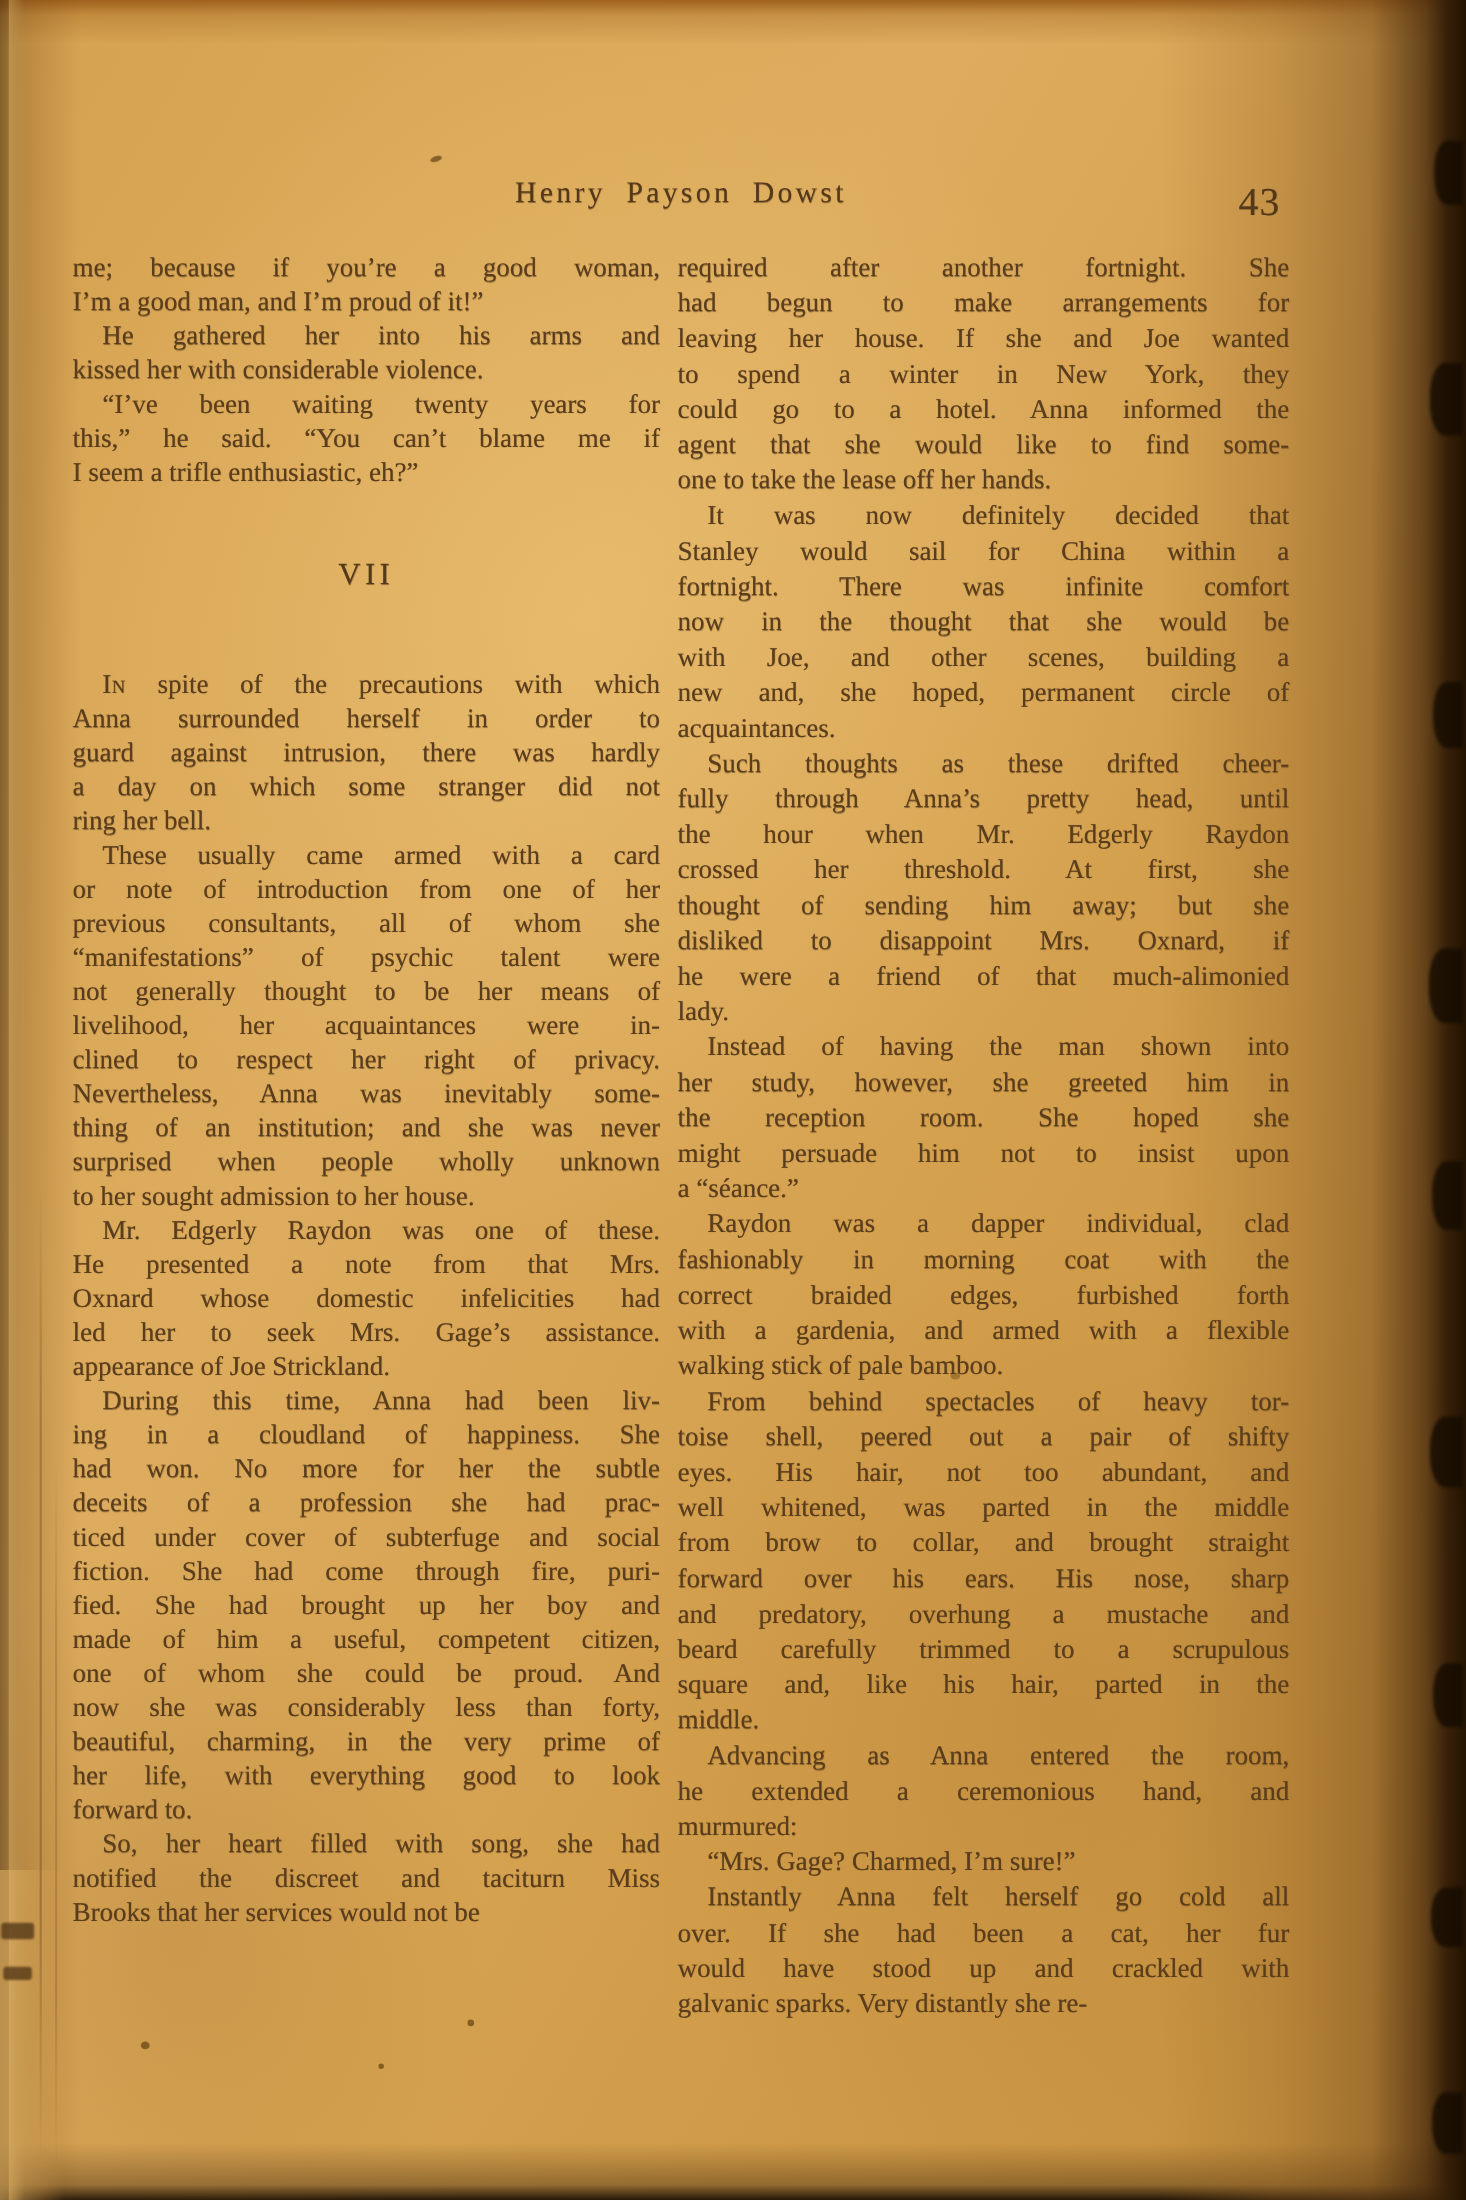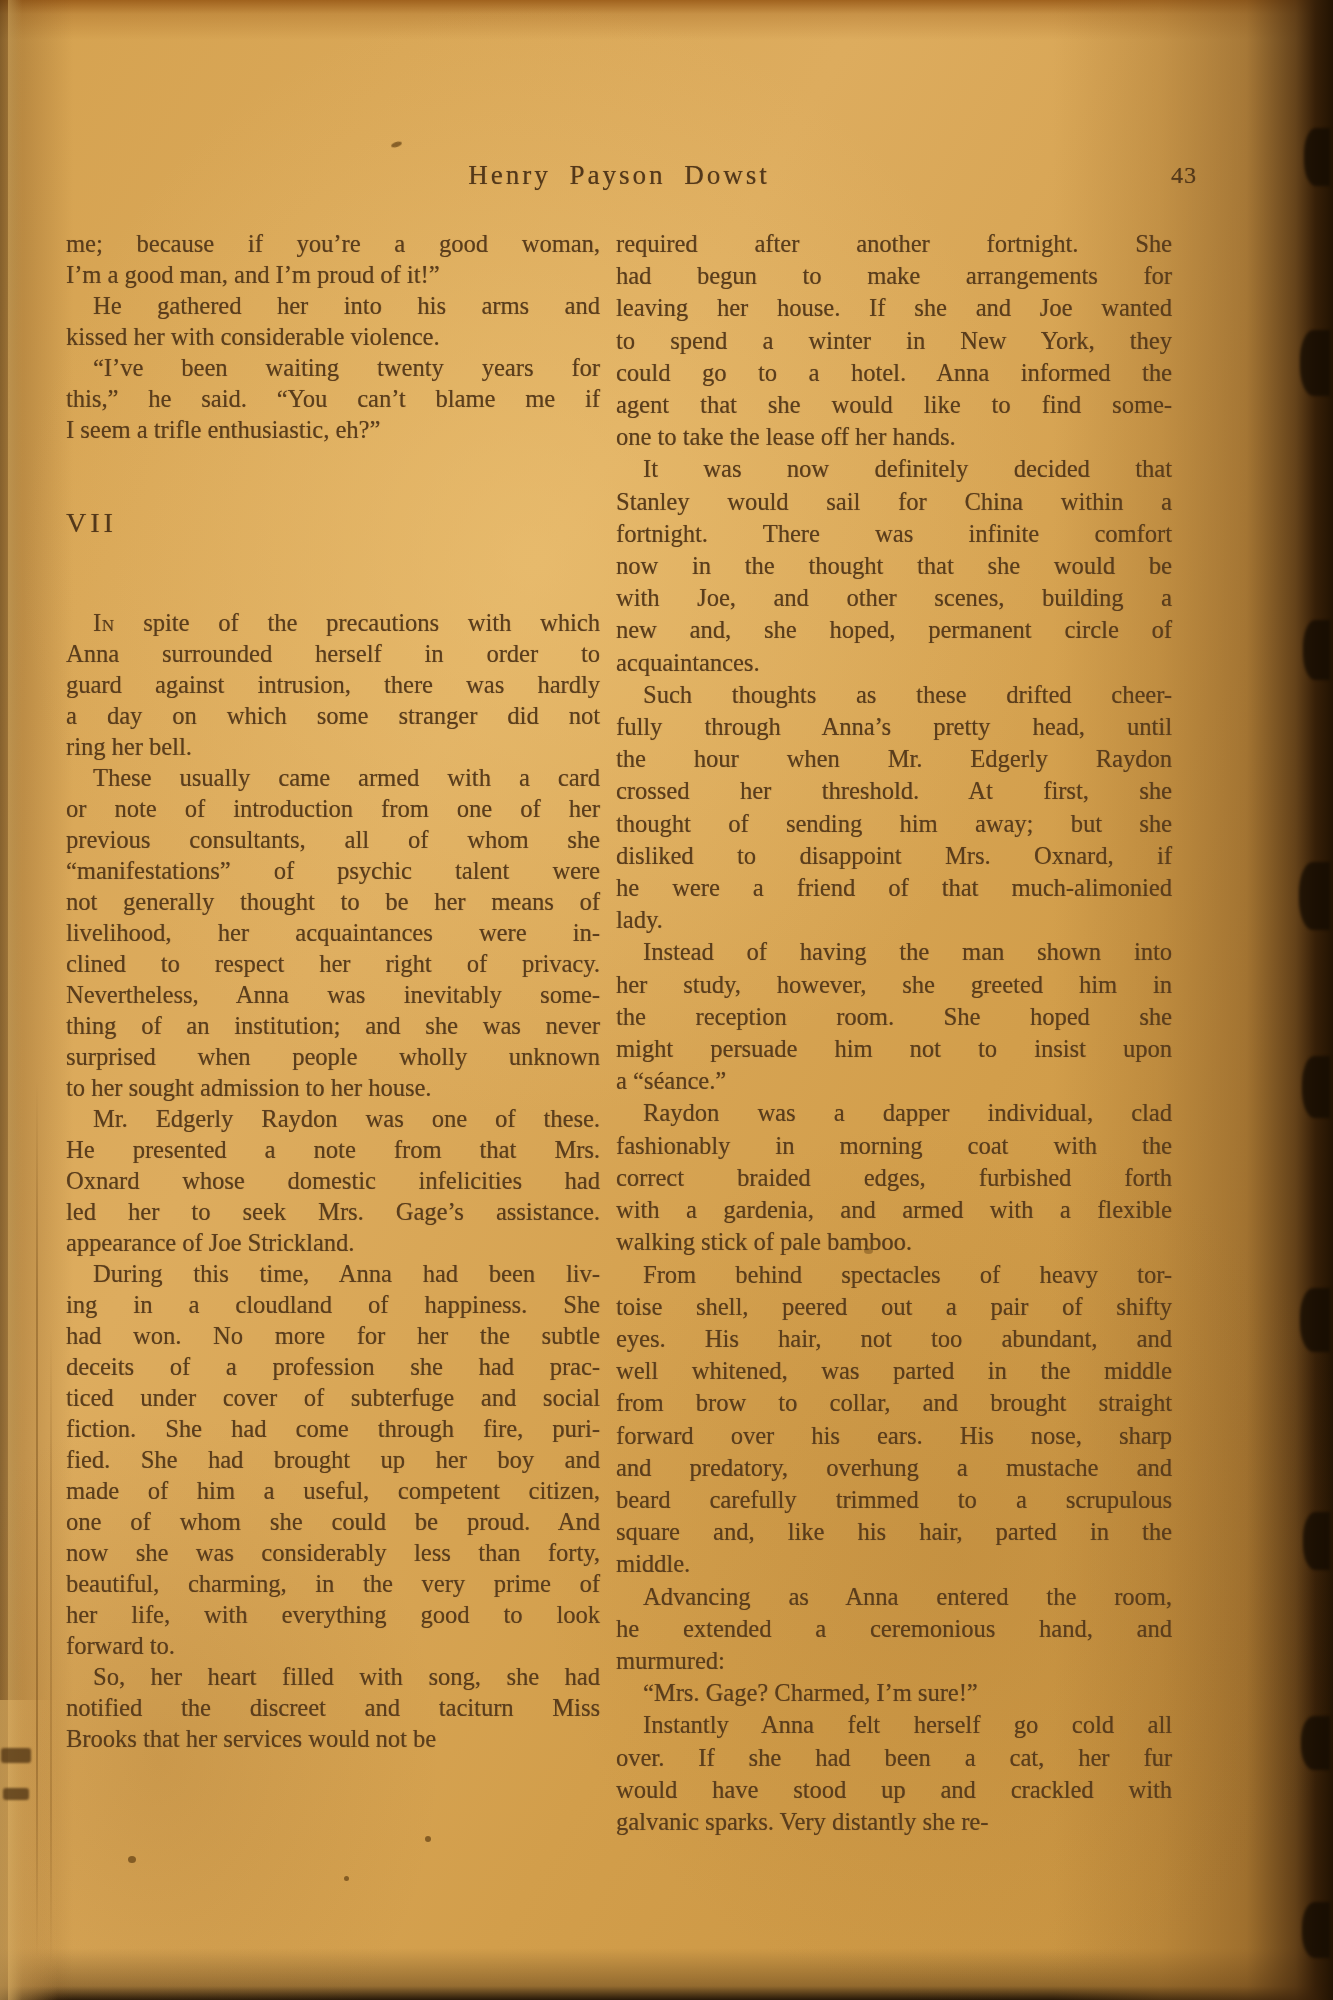--- a/index.html
+++ b/index.html
@@ -17,35 +17,35 @@
       linear-gradient(0deg, rgba(24,13,3,0.92) 0%, rgba(58,35,11,0.40) 0.7%, rgba(0,0,0,0) 2.6%),
       linear-gradient(120deg, #d5a250 0%, #ddac5e 35%, #d29e4b 65%, #c6913e 100%);
   }
   .txt{ text-shadow:0.3px 0.4px 0.7px rgba(74,48,16,0.55); }
   .running-header{
     position:absolute;left:66px;top:160px;width:1106px;
     text-align:center;font-size:27px;letter-spacing:3px;word-spacing:9px;
     color:#53381a;
   }
   .pagenum{
-    position:absolute;left:1126px;top:162px;font-size:24px;color:#53381a;letter-spacing:1px;margin-left:45px;
+    position:absolute;left:1126px;top:162px;font-size:36px;color:#53381a;letter-spacing:1px;
   }
   .col{position:absolute;top:228px;font-size:24.5px;}
   .col-left{left:66px;width:534px;}
   .col-right{left:616px;width:556px;}
   .line{
     text-align:justify;text-align-last:justify;white-space:normal;
     line-height:31px;
   }
   .col-right .line{line-height:32.2px;}
   .line.last{text-align-last:left;}
   .line.indent{padding-left:27px;}
   .sc{font-variant:small-caps;letter-spacing:0.5px;}
   .section-heading{
-    font-size:28px;letter-spacing:4px;color:#53381a;
+    text-align:center;font-size:28px;letter-spacing:4px;color:#53381a;
     margin-top:58px;margin-bottom:64px;line-height:40px;height:40px;
   }
   .decor{position:absolute;pointer-events:none;}
   .fleck{background:#6b4717;opacity:.75;border-radius:50%;filter:blur(0.6px);}
   .blob{background:#150c02;border-radius:45% 0 0 45%;filter:blur(1.5px);opacity:.8;}
   .scribble{background:#4d3212;filter:blur(1.2px);opacity:.75;border-radius:3px;}
   .crease{background:linear-gradient(180deg, rgba(110,70,22,0) 0%, rgba(110,70,22,.38) 25%, rgba(110,70,22,.42) 75%, rgba(110,70,22,0) 100%);}
   .corner-light{
     background:linear-gradient(90deg, rgba(230,184,104,.55), rgba(222,172,92,.25) 60%, rgba(0,0,0,0));
   }

